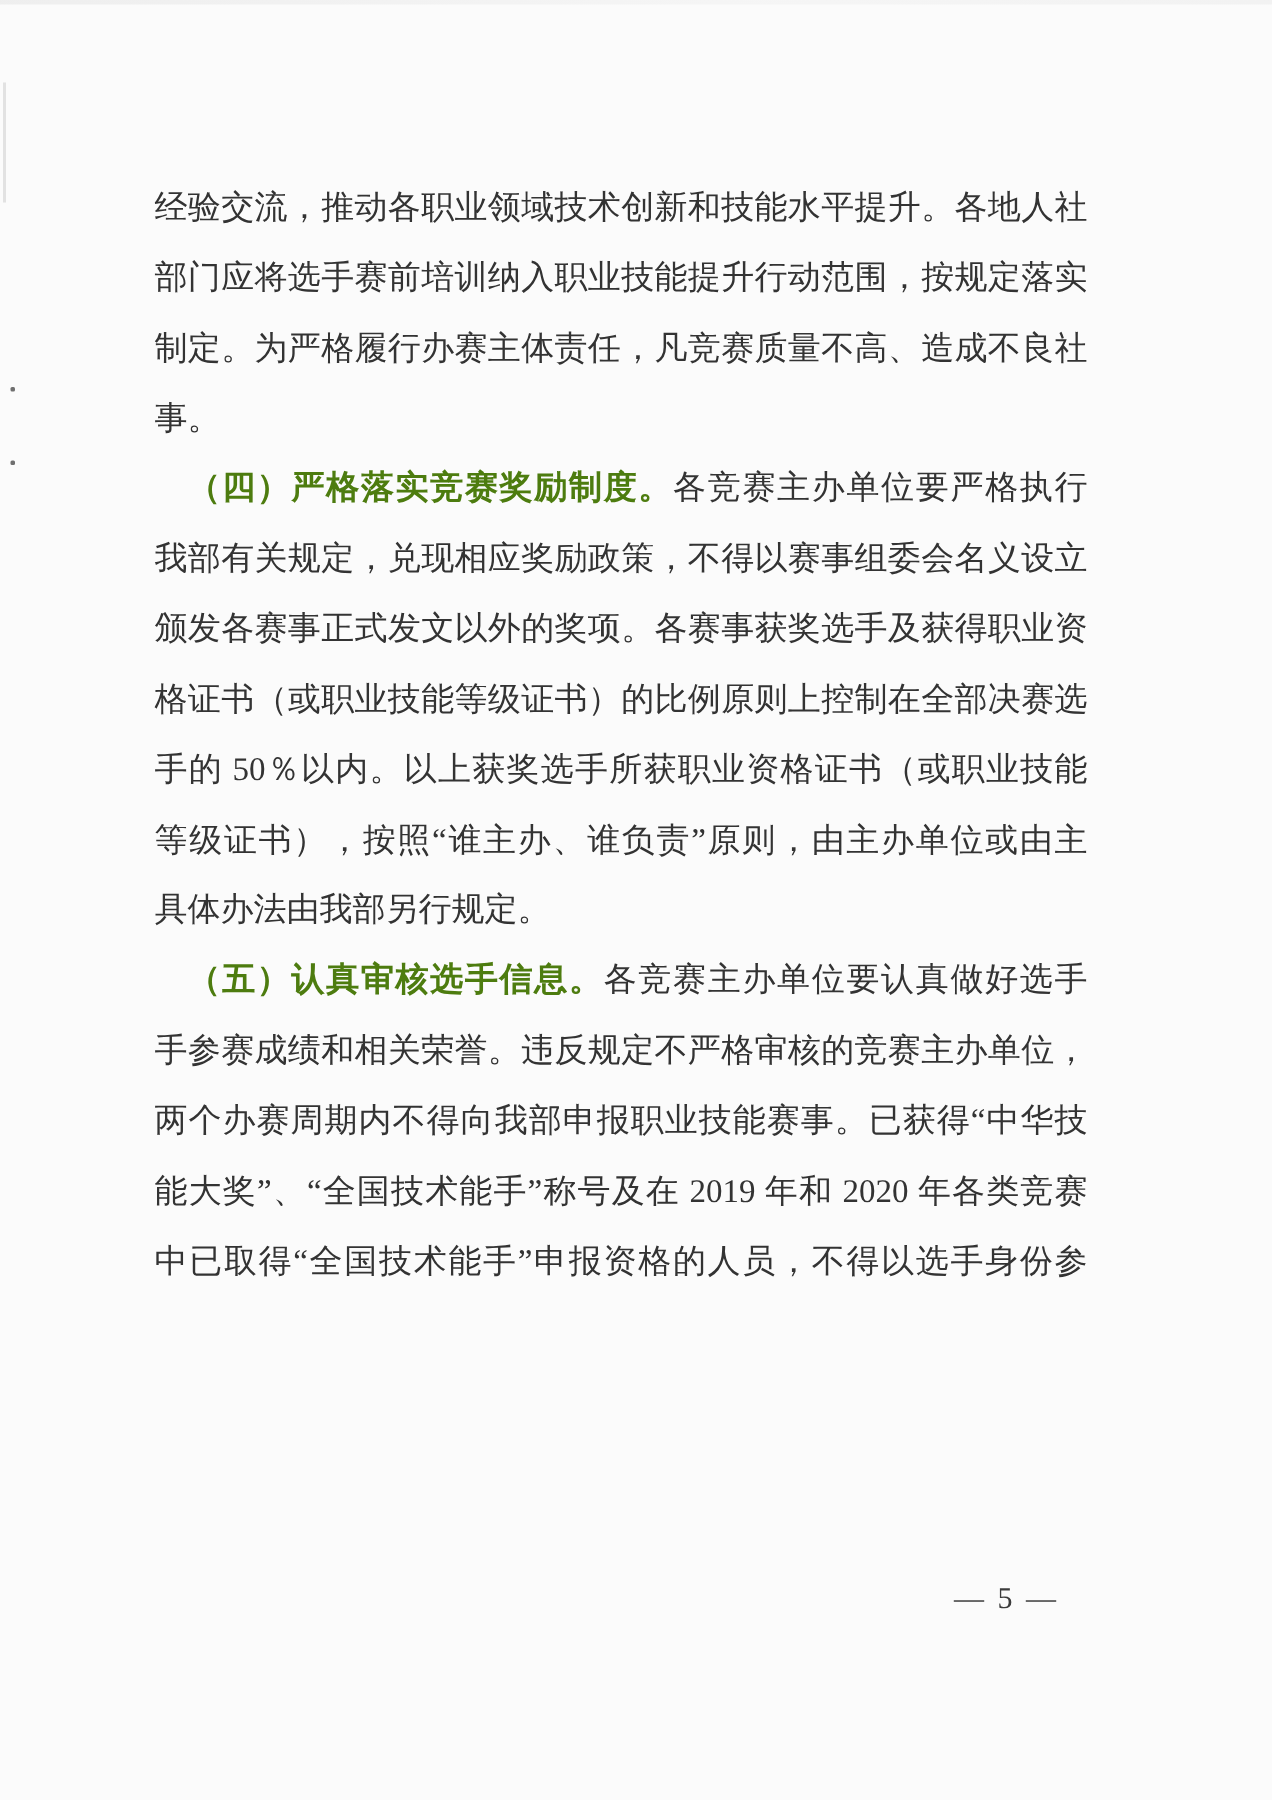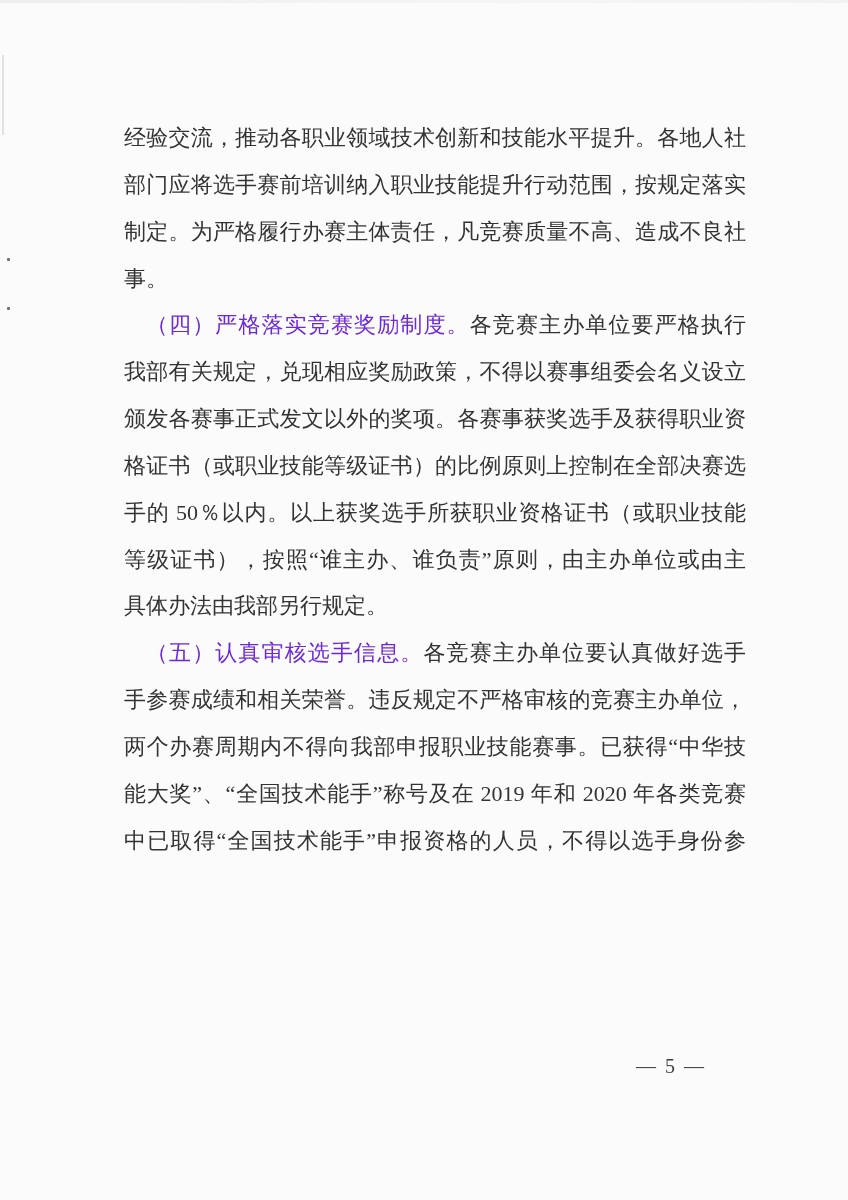--- a/index.html
+++ b/index.html
@@ -34,43 +34,43 @@
     position: absolute;
     width: 3px; height: 3px;
     background: #6f6f6f;
     border-radius: 1px;
   }
   .speck-1 { left: 7px; top: 258px; }
   .speck-2 { left: 7px; top: 307px; }
 
   .content {
     position: absolute;
-    left: 124px;
+    left: 103px;
     top: 115px;
     width: 622px;
     color: #333333;
   }
   .line {
     height: 46.85px;
     line-height: 46.85px;
     font-size: 22px;
     white-space: normal;
     overflow: hidden;
   }
   .line.fill {
     text-align: justify;
     text-align-last: justify;
     text-justify: inter-character;
   }
   .line.indent {
     text-indent: 22px;
   }
   .seg.bold {
-    font-weight: normal;
-    color: #6d28d9;
+    font-weight: bold;
+    color: #4d7c0f;
   }
   .page-number {
     position: absolute;
     top: 1050px;
     left: 0;
     width: 706px;
     height: 32px;
     line-height: 32px;
     text-align: right;
     font-size: 20px;

